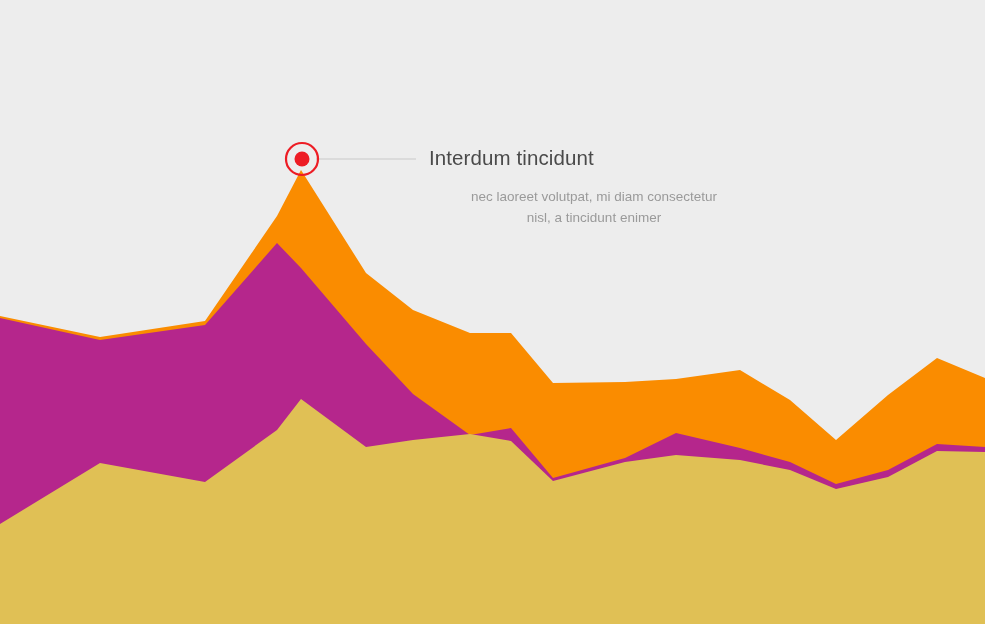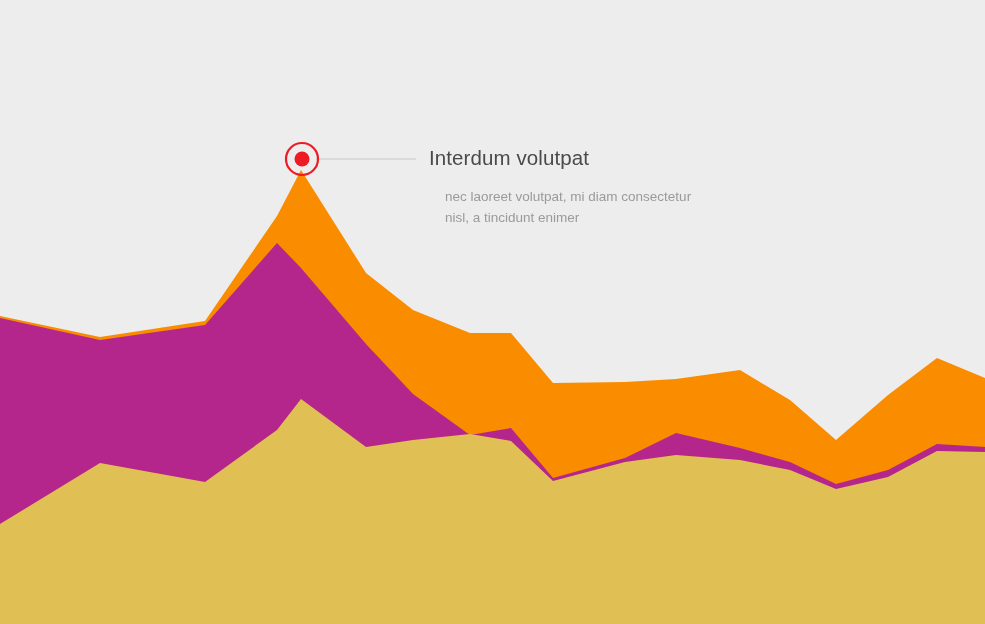--- a/index.html
+++ b/index.html
@@ -41,20 +41,21 @@
     letter-spacing: 0.1px;
     margin: 0 0 9px 0;
     line-height: 1.15;
     white-space: nowrap;
   }
   .callout-body {
     font-size: 13.5px;
     color: #9a9a9a;
     line-height: 1.62;
     margin: 16px;
+    text-align: center;
   }
   .callout-body span {
     display: block;
     white-space: nowrap;
   }
 </style>
 </head>
 <body>
 
 <div id="stage" style="background: rgb(237, 237, 237);">
@@ -63,20 +64,20 @@
     <rect x="0" y="0" width="985" height="624" fill="#ededed"></rect>
     <path id="area-orange" d="M 0 316 L 100 337 L 205 321 L 277 216 L 301 170 L 366 273 L 413 310 L 470 333 L 511 333 L 553 383 L 625 382 L 676 379 L 740 370 L 790 400 L 836 440 L 888 395 L 937 358 L 985 378 L 985 624 L 0 624 Z" fill="#fa8c00"></path>
     <path id="area-magenta" d="M 0 318 L 100 340 L 205 325 L 277 243 L 301 268 L 366 344 L 413 394 L 470 435 L 511 428 L 553 478 L 625 458 L 676 433 L 740 448 L 790 462 L 836 484 L 888 470 L 937 444 L 985 447 L 985 624 L 0 624 Z" fill="#b5268c"></path>
     <path id="area-yellow" d="M 0 524 L 100 463 L 205 482 L 277 430 L 301 399 L 366 447 L 413 440 L 470 434 L 511 441 L 553 481 L 625 462 L 676 455 L 740 460 L 790 470 L 836 489 L 888 477 L 937 451 L 985 452 L 985 624 L 0 624 Z" fill="#e0c055"></path>
     <line id="leader-line" x1="316" y1="159" x2="416" y2="159" stroke-width="1" stroke="#c9c9c9"></line>
     <circle id="marker-ring" r="16" fill="none" stroke-width="2.2" cx="302" cy="159" stroke="#ed1c24"></circle>
     <circle id="marker-dot" r="7.5" cx="302" cy="159" fill="#ed1c24"></circle>
   </svg>
 
   <div class="callout">
-    <div class="callout-title" style="color: rgb(74, 74, 74);">Interdum volutpat</div>
+    <div class="callout-title" style="color: rgb(74, 74, 74);">Interdum tincidunt</div>
     <div class="callout-body" style="color: rgb(154, 154, 154);">
       <span>nec laoreet volutpat, mi diam consectetur</span>
       <span>nisl, a tincidunt enimer</span>
     </div>
   </div>
 
 </div>
 
 </body></html>

